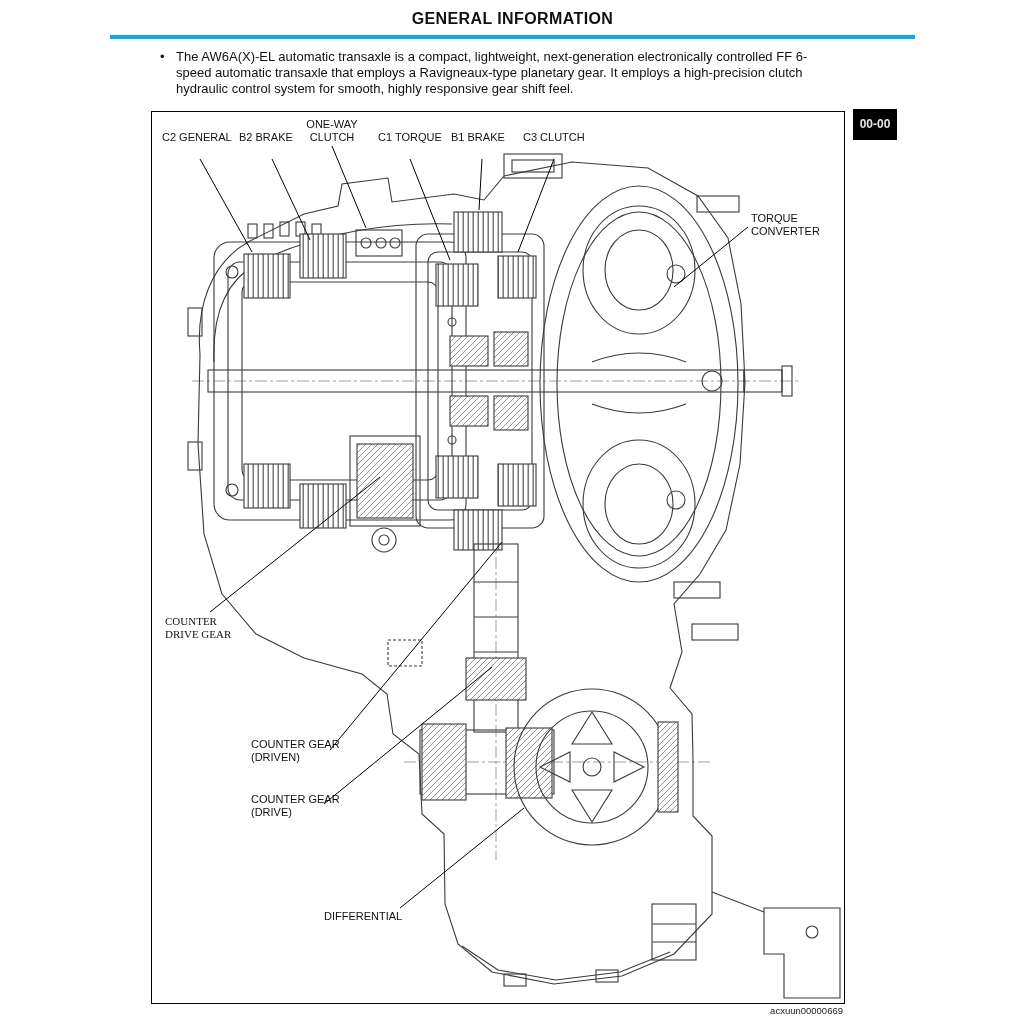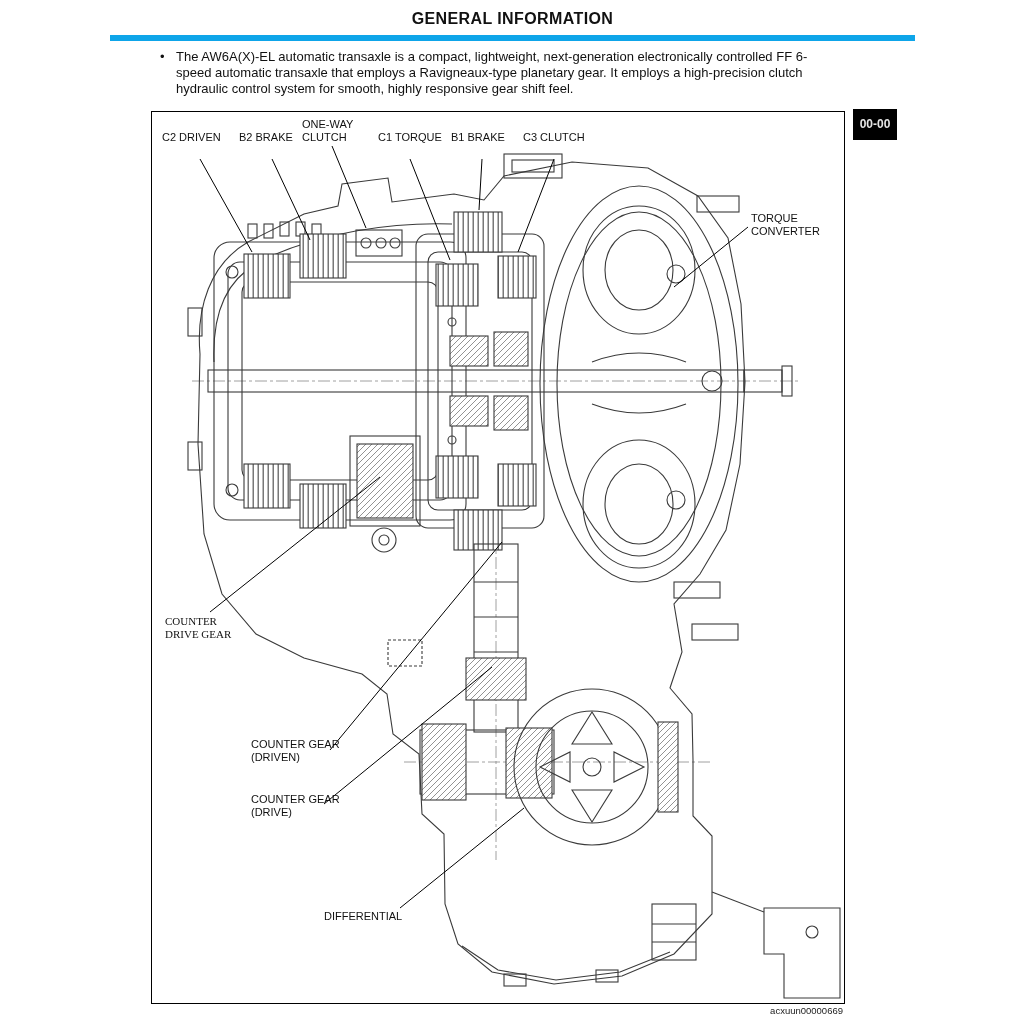--- a/index.html
+++ b/index.html
@@ -1,41 +1,41 @@
 <!DOCTYPE html>
 <html><head>
 <meta charset="utf-8">
 <style>
   html,body{margin:0;padding:0;background:#fff;}
   #page{position:relative;width:1024px;height:1024px;background:#ffffff;
         font-family:"Liberation Sans",sans-serif;color:#111;overflow:hidden;}
 
   .header{position:absolute;left:110px;top:10px;width:805px;text-align:center;
-          border-bottom:6px solid #0ea5e9;padding-bottom:7px;}
+          border-bottom:4px solid #0ea5e9;padding-bottom:7px;}
   .header .title{font-size:16px;font-weight:bold;letter-spacing:0.4px;}
 
   .textblock{position:absolute;left:152px;top:47px;width:690px;}
   .textblock .heading{font-size:13px;font-weight:bold;}
   .bullet-row{display:flex;margin-top:2px;}
   .bullet-marker{width:16px;padding-left:8px;font-size:13px;line-height:16px;flex:0 0 16px;}
   .bullet-text{font-size:13px;line-height:16px;width:668px;}
 
   .section-tab{position:absolute;left:853px;top:109px;width:44px;height:31px;
                background:#000;color:#e5e5e5;font-weight:bold;font-size:12px;
                text-align:center;line-height:31px;}
 
   .figure{position:absolute;left:151px;top:111px;width:692px;height:891px;
           border:1px solid #000;background:#fff;}
   .figure svg{position:absolute;left:0;top:0;}
 
   .fig-label{position:absolute;font-size:11px;line-height:12.5px;color:#111;
              white-space:pre-line;}
   .lab-c2{left:10px;top:19px;}
   .lab-b2{left:87px;top:19px;}
-  .lab-owc{left:150px;top:6px;width:60px;text-align:left;}
+  .lab-owc{left:150px;top:6px;width:60px;text-align:center;}
   .lab-c1{left:226px;top:19px;}
   .lab-b1{left:299px;top:19px;}
   .lab-c3{left:371px;top:19px;}
   .lab-tc{left:599px;top:100px;}
   .lab-cdg{left:13px;top:503px;font-family:Liberation Serif, serif;}
   .lab-cgdn{left:99px;top:626px;}
   .lab-cgdr{left:99px;top:681px;}
   .lab-diff{left:172px;top:798px;}
 
   .figure-code{position:absolute;left:151px;top:1005px;width:692px;
@@ -235,21 +235,21 @@
         <line x1="330" y1="47" x2="327" y2="98"></line>
         <line x1="402" y1="47" x2="366" y2="140"></line>
         <line x1="596" y1="115" x2="522" y2="175"></line>
         <line x1="58" y1="500" x2="228" y2="365"></line>
         <line x1="178" y1="638" x2="350" y2="430"></line>
         <line x1="172" y1="692" x2="340" y2="555"></line>
         <line x1="248" y1="796" x2="372" y2="696"></line>
       </g>
     </svg>
 
-    <div class="fig-label lab-c2">C2 DRIVEN</div>
+    <div class="fig-label lab-c2">C2 GENERAL</div>
     <div class="fig-label lab-b2">B2 BRAKE</div>
     <div class="fig-label lab-owc">ONE-WAY
 CLUTCH</div>
     <div class="fig-label lab-c1">C1 TORQUE</div>
     <div class="fig-label lab-b1">B1 BRAKE</div>
     <div class="fig-label lab-c3">C3 CLUTCH</div>
     <div class="fig-label lab-tc">TORQUE
 CONVERTER</div>
     <div class="fig-label lab-cdg">COUNTER
 DRIVE GEAR</div>

